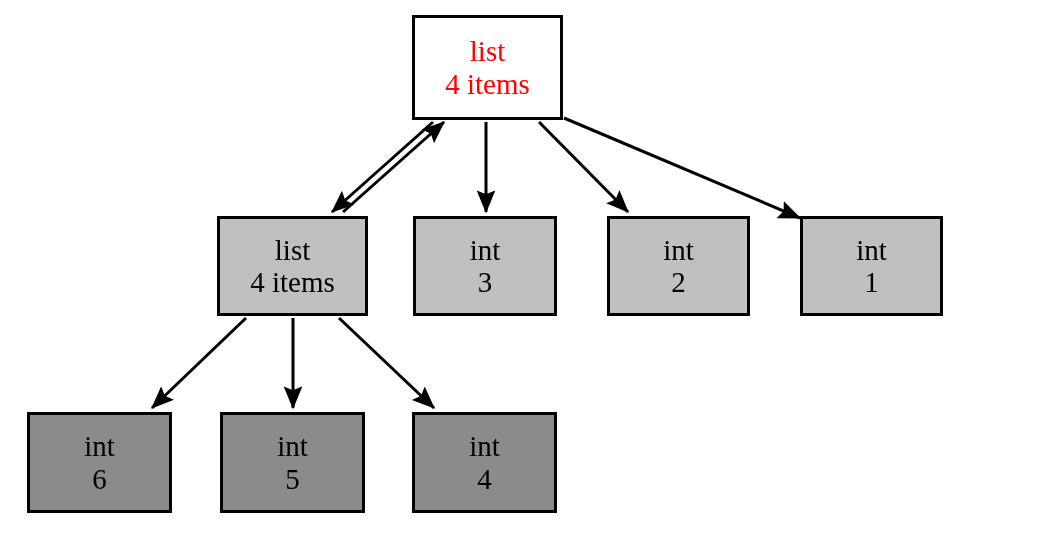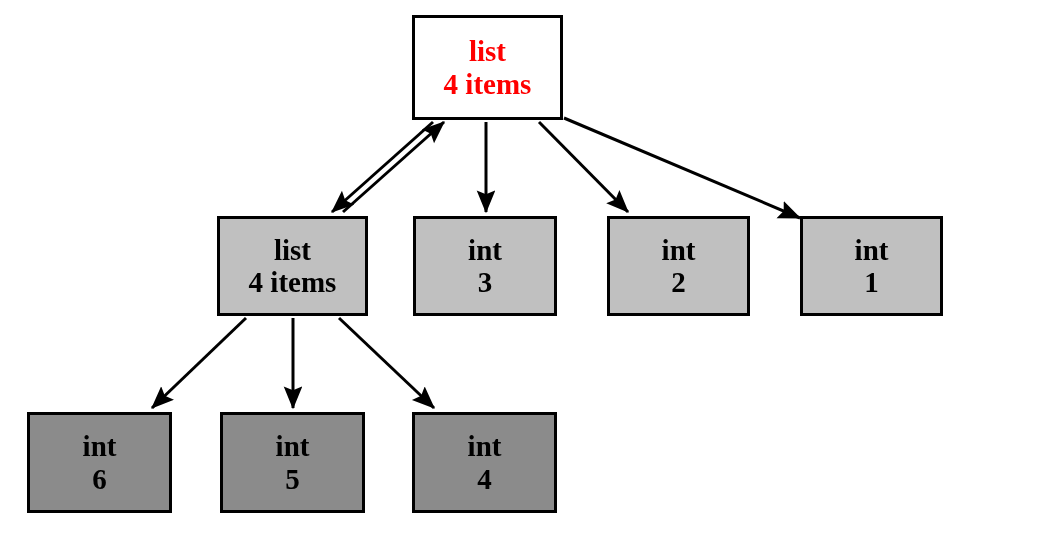--- a/index.html
+++ b/index.html
@@ -34,21 +34,20 @@
     line-height: 1.12;
     font-size: 29px;
     color: #000000;
     background: #c0c0c0;
     z-index: 2;
   }
   .node .line1,
   .node .line2 {
     display: block;
     white-space: nowrap;
-    font-weight: bold;
   }
   .node.root {
     background: #ffffff;
     color: #ff0000;
   }
   .node.level2 {
     background: #c0c0c0;
     color: #000000;
   }
   .node.level3 {

